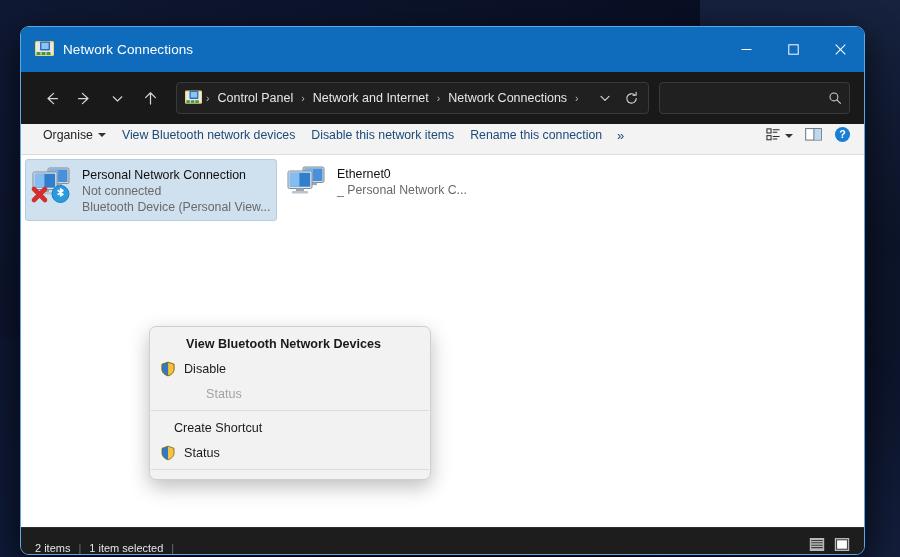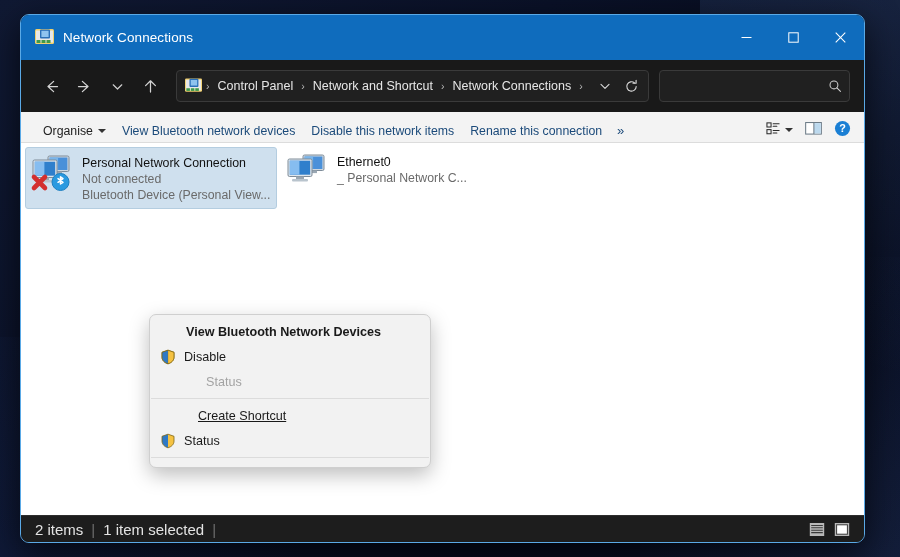--- a/index.html
+++ b/index.html
@@ -23,21 +23,21 @@
   .ws1 { right: 0; top: 0; width: 200px; height: 557px;
          background: linear-gradient(200deg, rgba(120,170,255,0.14), rgba(10,16,40,0) 60%); }
   .ws2 { right: 0; bottom: 0; width: 260px; height: 300px;
          background: linear-gradient(320deg, rgba(100,150,235,0.10), rgba(10,16,40,0) 65%); }
   .ws3 { left: 0; bottom: 0; width: 300px; height: 220px;
          background: linear-gradient(40deg, rgba(60,100,190,0.10), rgba(10,16,40,0) 70%); }
 
   
   .window {
     position: absolute;
-    left: 20px; top: 14px;
+    left: 20px; top: 26px;
     width: 845px; height: 529px;
     border-radius: 9px;
     overflow: hidden;
     border: 1px solid #5aa9e6;
     box-shadow: 0 10px 34px rgba(0,0,0,0.65);
     display: flex; flex-direction: column;
     background: #1d1d1d;
   }
   .titlebar {
     height: 45px; flex: 0 0 45px;
@@ -104,21 +104,21 @@
     min-width: 0;
   }
   .search-input::placeholder { color: #8a8a8a; }
   .search-ico { color: #cfcfcf; flex: 0 0 auto; display:flex; }
 
   
   .cmdbar {
     height: 31px; flex: 0 0 31px;
     background: #f3f3f3;
     border-bottom: 1px solid #dcdcdc;
-    display: flex; align-items: flex-end;
+    display: flex; align-items: flex-start;
     padding: 0 8px 0 14px;
     font-size: 12.3px;
   }
   .cmd-item {
     color: #1b4a7a; padding: 4px 8px; border-radius: 3px; white-space: nowrap;
     display: flex; align-items: center; gap: 5px;
   }
   .cmd-organise { color: #222; }
   .caret-dn {
     width: 0; height: 0; border-left: 4px solid transparent;
@@ -160,32 +160,32 @@
     box-shadow: 0 7px 20px rgba(0,0,0,0.26);
     padding: 4px 0 5px 0;
     overflow: hidden;
   }
   .ctx-item {
     height: 25px; display: flex; align-items: center;
     padding: 0 12px 0 10px; gap: 8px;
     font-size: 12.6px; color: #1a1a1a;
   }
   .ctx-item.bold { font-weight: bold; padding-left: 36px; }
-  .ctx-item.noicon { padding-left: 48px; text-decoration: underline; }
+  .ctx-item.noicon { padding-left: 24px; }
   .ctx-item.disabled { color: #a3a3a3; padding-left: 56px; }
   .ctx-sep { height: 1px; background: #dcdcdc; margin: 4px 1px; }
   .shield { width: 16px; height: 16px; flex: 0 0 16px; position: relative; }
 
   
   .statusbar {
     height: 27px; flex: 0 0 27px;
     background: #1d1d1d; border-top: 1px solid #2e2e2e;
-    display: flex; align-items: center;
+    display: flex; align-items: flex-end;
     padding: 0 6px 0 14px;
-    color: #e3e3e3; font-size: 15px;
+    color: #e3e3e3; font-size: 11px;
   }
   .sb-sep { color: #6d6d6d; margin: 0 8px; }
   .sb-right { margin-left: auto; display: flex; gap: 5px; padding-right: 6px; }
   .sb-vbtn {
     width: 20px; height: 19px; display: flex; align-items: center; justify-content: center;
     border-radius: 2px;
   }
 </style>
 </head>
 <body>
@@ -260,21 +260,21 @@
           <rect x="5" y="0.5" width="10" height="9" rx="1" fill="#2a6fb8"></rect>
           <rect x="6.4" y="1.8" width="7.2" height="6.2" fill="#8fc3ef"></rect>
           <rect x="1.5" y="11" width="4" height="3" fill="#3f9a4a"></rect>
           <rect x="6.5" y="11" width="4" height="3" fill="#3f9a4a"></rect>
           <rect x="11.5" y="11" width="4" height="3" fill="#3f9a4a"></rect>
         </svg>
       </span>
       <span class="crumb-sep">›</span>
       <span class="crumb">Control Panel</span>
       <span class="crumb-sep">›</span>
-      <span class="crumb">Network and Shortcut</span>
+      <span class="crumb">Network and Internet</span>
       <span class="crumb-sep">›</span>
       <span class="crumb">Network Connections</span>
       <span class="crumb-sep">›</span>
       <span class="addr-spacer"></span>
       <span class="addr-btn">
         <svg width="14" height="14" viewBox="0 0 15 15">
             <path d="M3.2 5.8 L7.5 10 L11.8 5.8" stroke="#d8d8d8" stroke-width="1.2" fill="none" stroke-linecap="round" stroke-linejoin="round"></path>
           </svg>
       </span>
       <span class="addr-btn">

